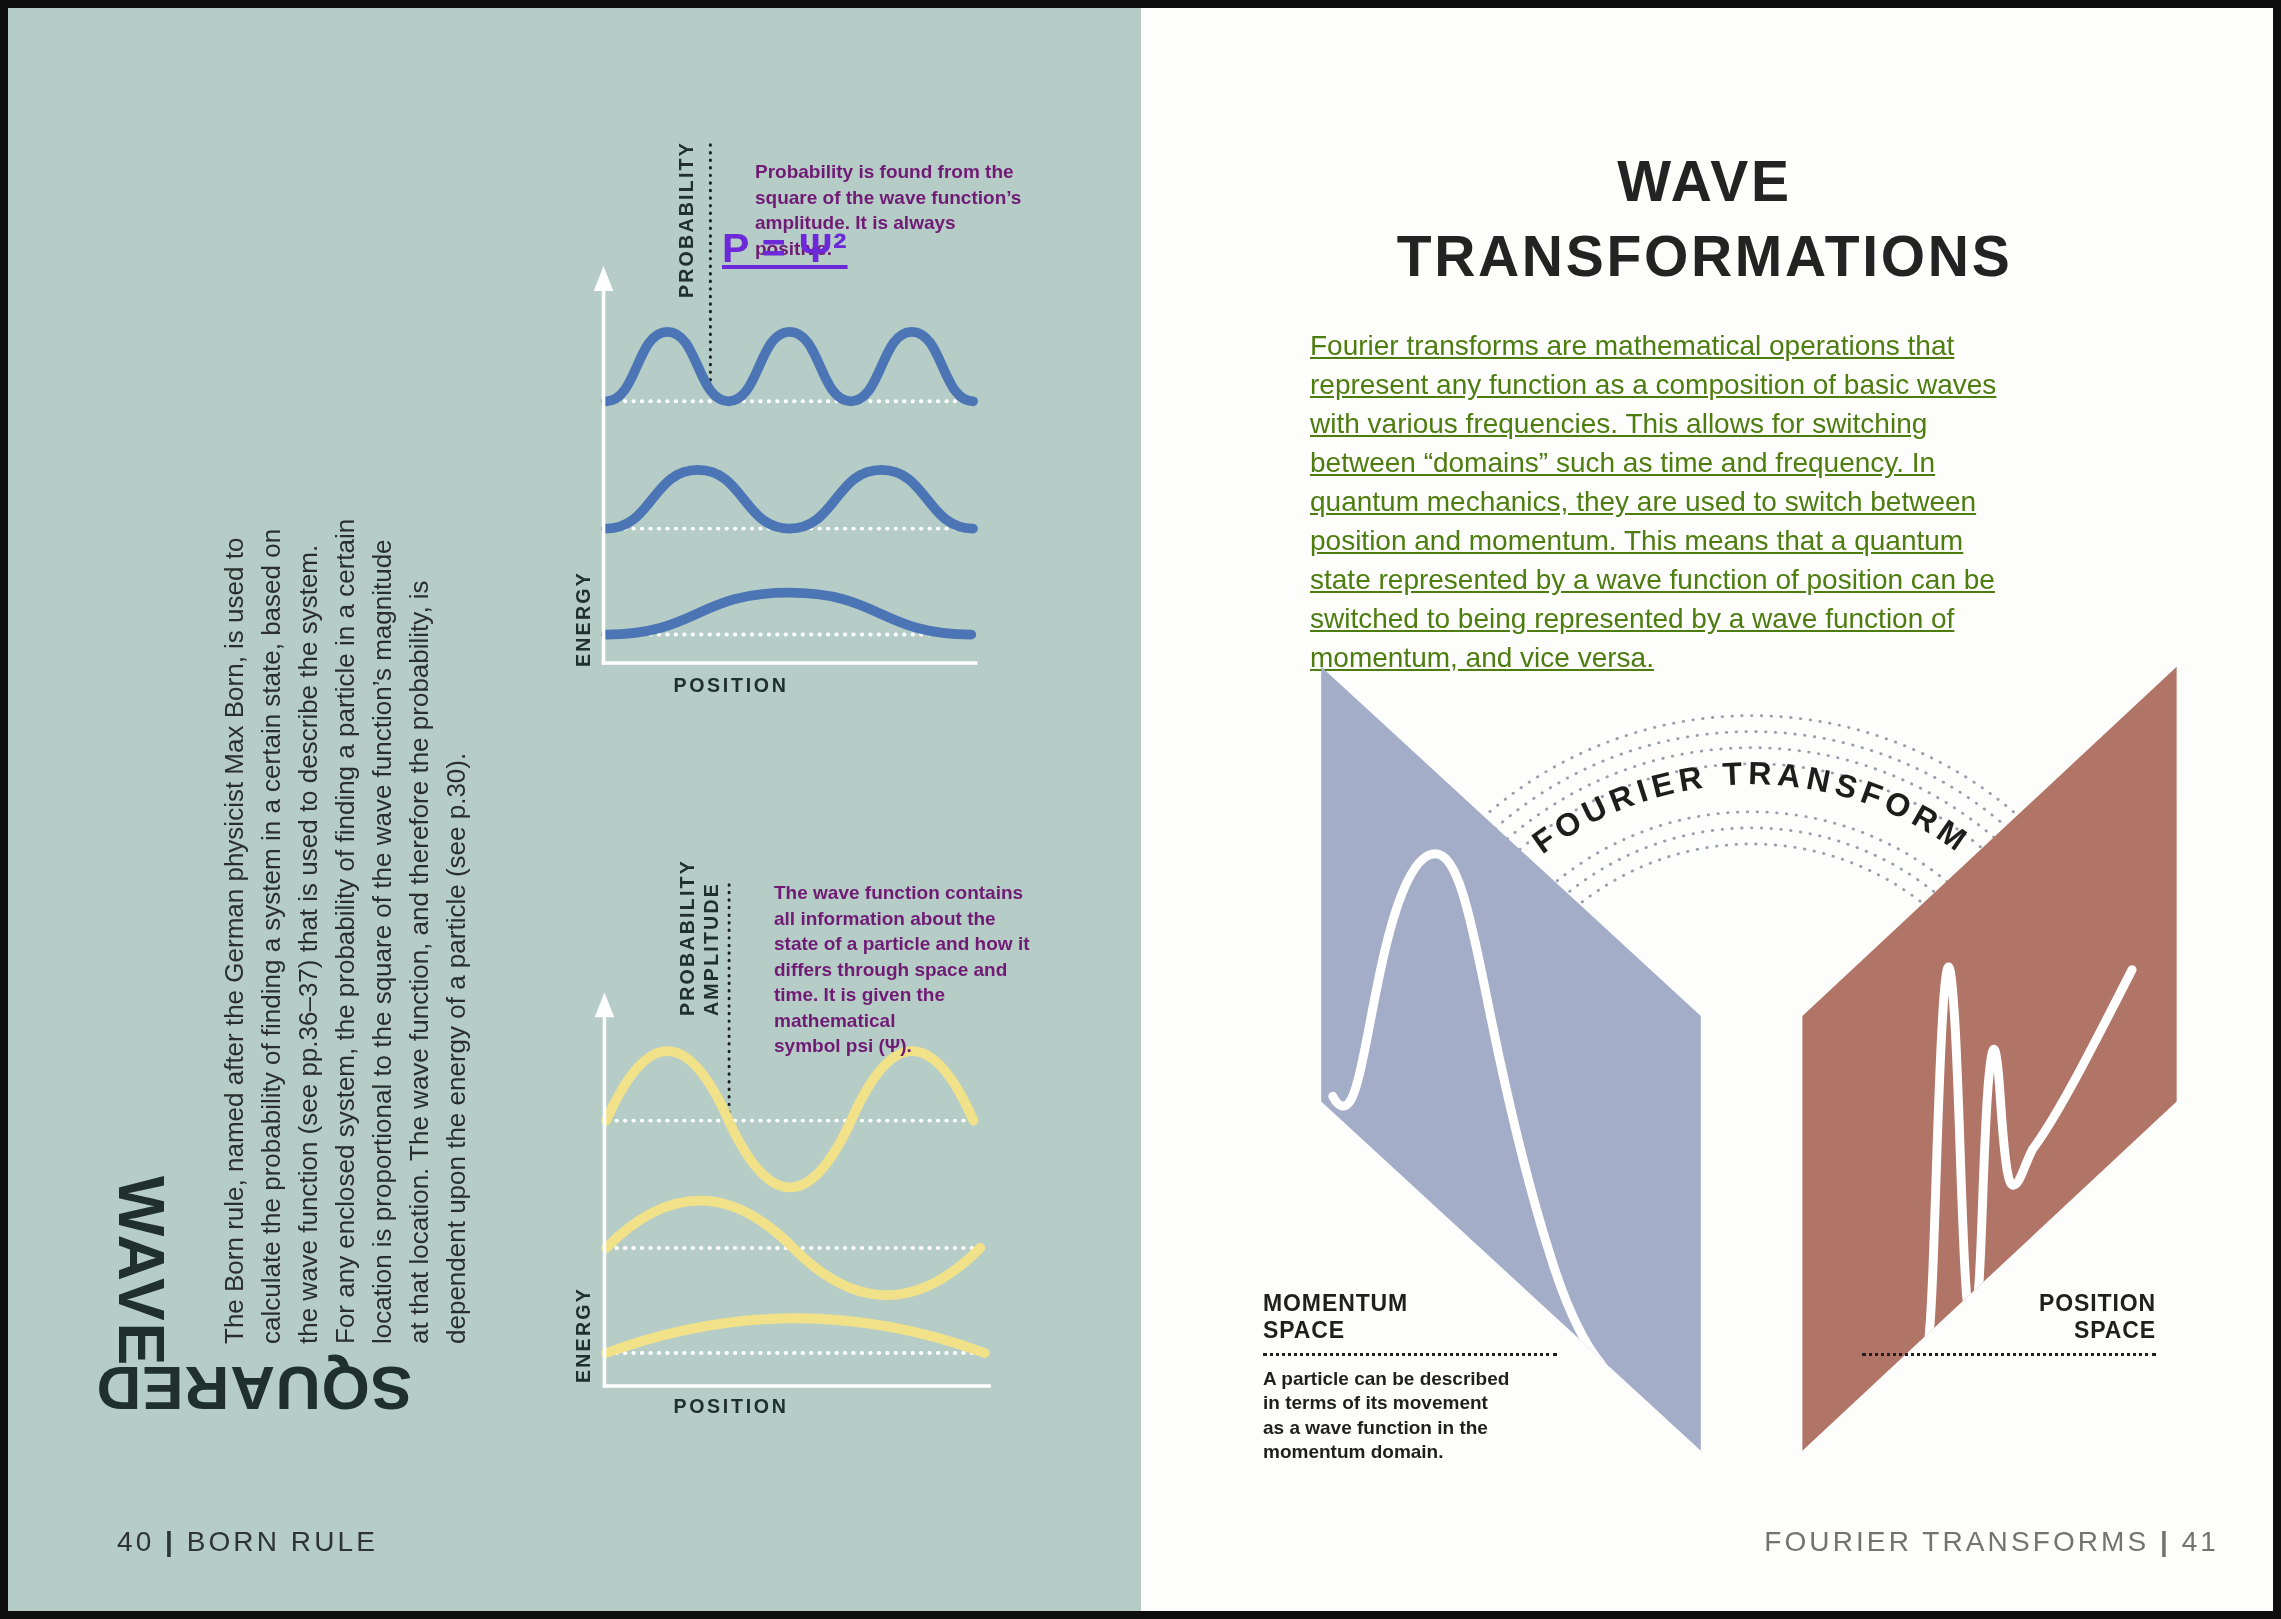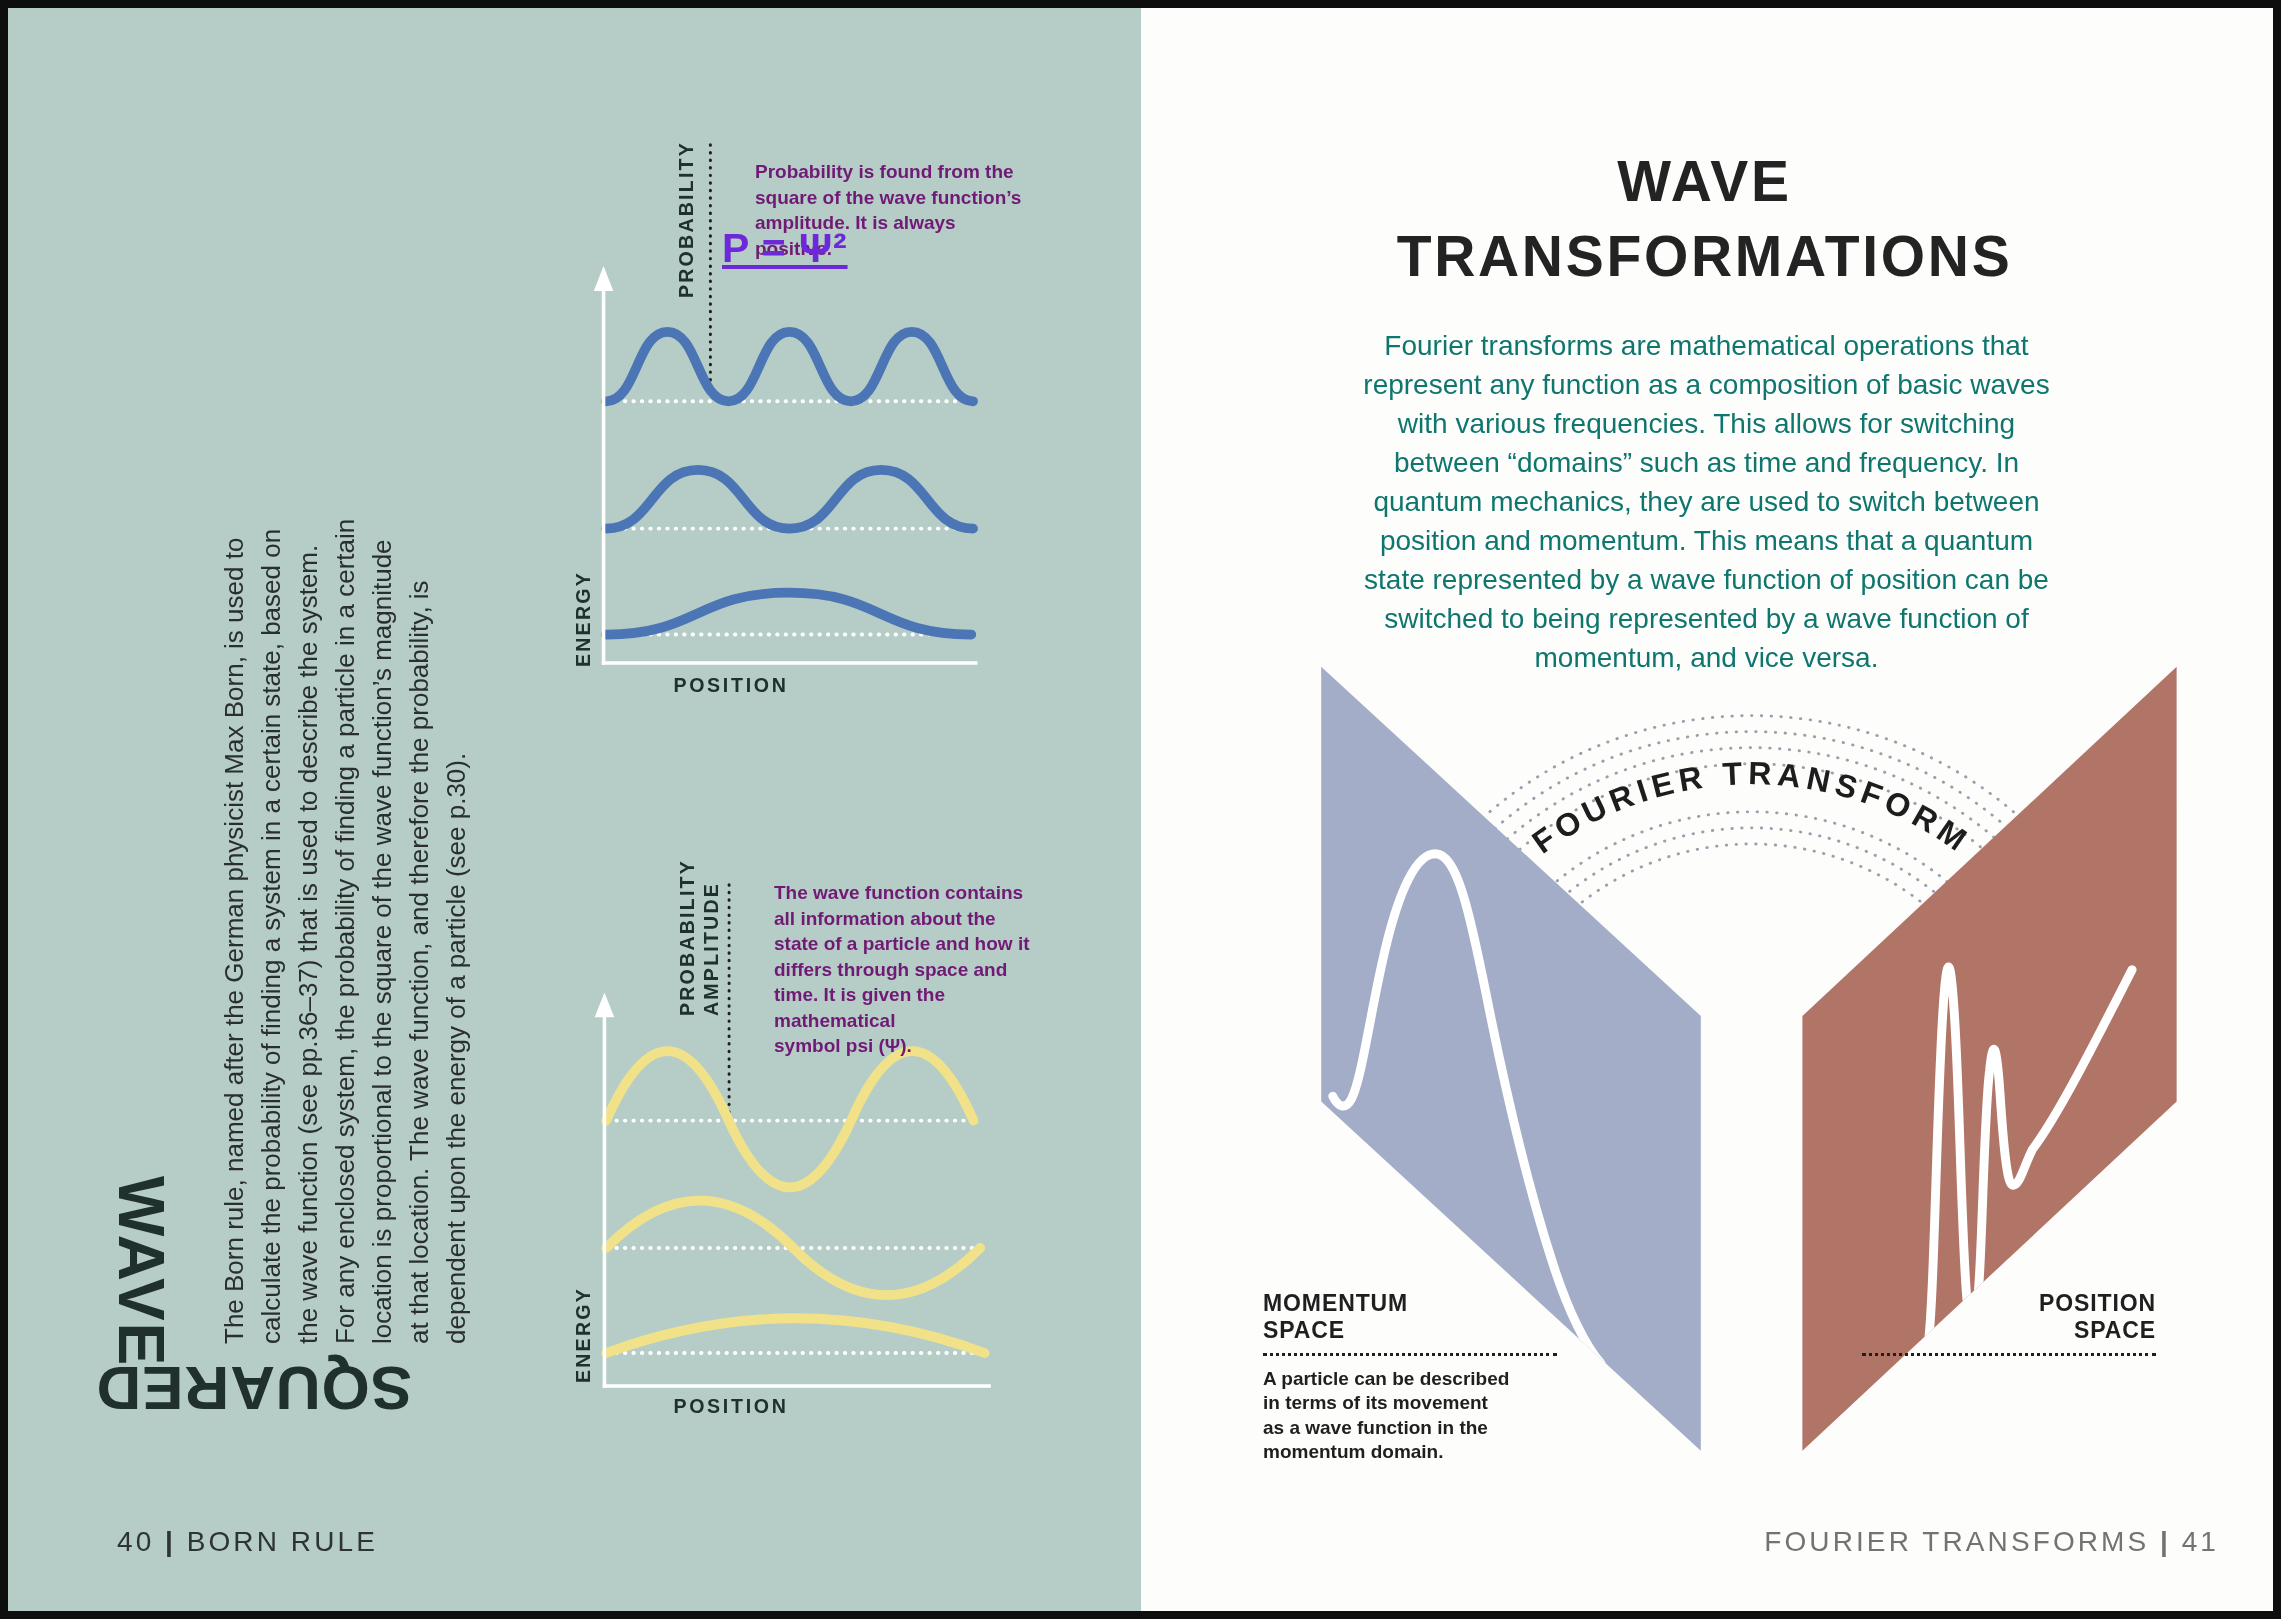--- a/index.html
+++ b/index.html
@@ -40,22 +40,22 @@
   .footer{font-size:28px;letter-spacing:3.1px;color:#2e3432;white-space:nowrap;margin-left:39px;}
   .footer .sep{font-weight:700;margin:0 10.7px;}
   .footer-right{width:932px;text-align:right;color:#737373;}
 
   
   .rp-title{
     width:1125px;text-align:center;
     font-size:57px;font-weight:700;letter-spacing:2.7px;line-height:75px;color:#232323;
   }
   .rp-intro{
-    width:793px;text-align:center;
-    font-size:28px;line-height:39px;color:#0f766e;
+    width:793px;text-align:left;
+    font-size:28px;line-height:39px;color:#4d7c0f;text-decoration:underline;
   }
   .space-block{width:294px;font-size:19px;line-height:24.5px;font-weight:600;color:#1f1f1f;}
   .space-block .heading{font-size:23px;line-height:27px;font-weight:700;letter-spacing:0.9px;margin-top:34px;}
   .space-block .dotline{border-top:3.6px dotted #1f1f1f;height:0;margin:9px 0 10.7px 0;}
   .space-right{text-align:right;}
   svg{display:block;}
   svg text{font-family:"Liberation Sans","DejaVu Sans",sans-serif;}
   .arc-text{font-size:36px;font-weight:700;letter-spacing:6px;fill:#1d1d1d;}
 </style>
 </head>

